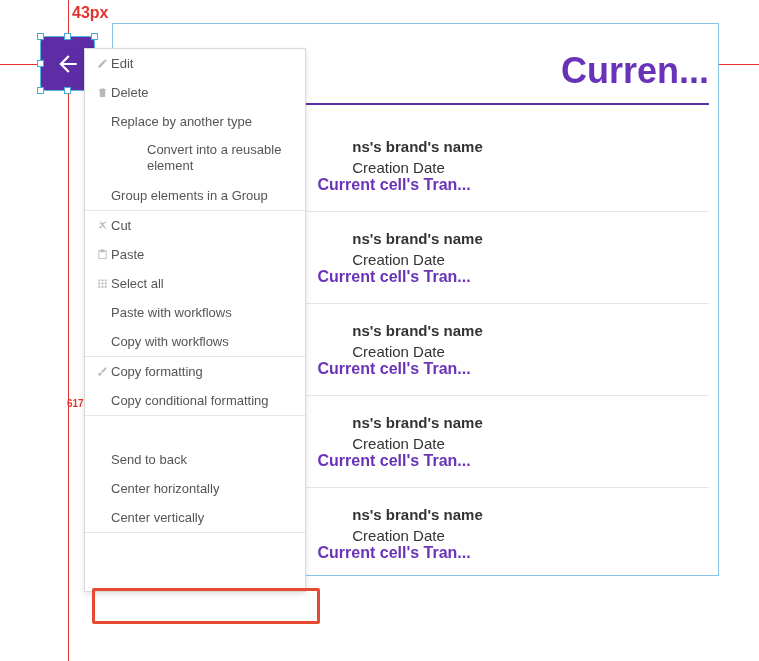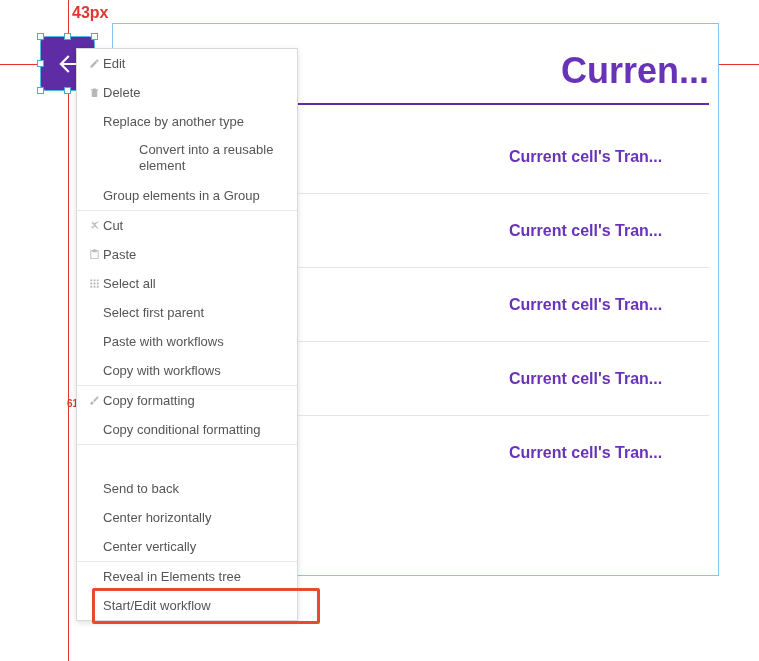--- a/index.html
+++ b/index.html
@@ -87,20 +87,21 @@
     right: 50px;
     bottom: 86px;
     display: flex;
     flex-direction: column;
   }
   .row {
     display: flex;
     align-items: center;
     padding: 18px 0 17px 0;
     border-bottom: 1px solid #e5e5e5;
+    flex-direction: column;
   }
   .row:last-child { border-bottom: none; }
   .row .c1 {
     flex: 1;
     min-width: 0;
   }
   .row .c1 .brand {
     color: #333;
     font-size: 15px;
     font-weight: 600;
@@ -118,21 +119,21 @@
     width: 200px;
     color: #6933b9;
     font-size: 16px;
     font-weight: 700;
     white-space: nowrap;
     overflow: hidden;
   }
 
   .ctxmenu {
     position: absolute;
-    left: 76px;
+    left: 84px;
     top: 48px;
     width: 222px;
     background: #fff;
     border: 1px solid #d9d9d9;
     box-shadow: 0 2px 6px rgba(0,0,0,0.12);
     font-size: 13px;
     color: #555;
   }
   .ctxmenu .sect { border-bottom: 1px solid #e7e7e7; }
   .ctxmenu .sect:last-child { border-bottom: none; }
@@ -295,24 +296,20 @@
     <div class="item">
       <span class="ico">
         <svg width="11" height="11" viewBox="0 0 24 24" fill="#b8b8b8">
             <path d="M3 3h4v4H3zm7 0h4v4h-4zm7 0h4v4h-4zM3 10h4v4H3zm7 0h4v4h-4zm7 0h4v4h-4zM3 17h4v4H3zm7 0h4v4h-4zm7 0h4v4h-4z"></path>
           </svg>
       </span>
       <span class="lbl">Select all</span>
     </div>
     <div class="item">
       <span class="ico"></span>
-      <span class="lbl">Select first parent</span>
-    </div>
-    <div class="item">
-      <span class="ico"></span>
       <span class="lbl">Paste with workflows</span>
     </div>
     <div class="item">
       <span class="ico"></span>
       <span class="lbl">Copy with workflows</span>
     </div>
   </div>
   <div class="sect">
     <div class="item">
       <span class="ico">
@@ -340,22 +337,20 @@
       <span class="lbl">Center horizontally</span>
     </div>
     <div class="item">
       <span class="ico"></span>
       <span class="lbl">Center vertically</span>
     </div>
   </div>
   <div class="sect">
     <div class="item">
       <span class="ico"></span>
-      <span class="lbl">Reveal in Elements tree</span>
-    </div>
-    <div class="item">
-      <span class="ico"></span>
-      <span class="lbl">Start/Edit workflow</span>
+    </div>
+    <div class="item">
+      <span class="ico"></span>
     </div>
   </div>
 </div>
 
 <div class="hl-box"></div>
 
 </body></html>

